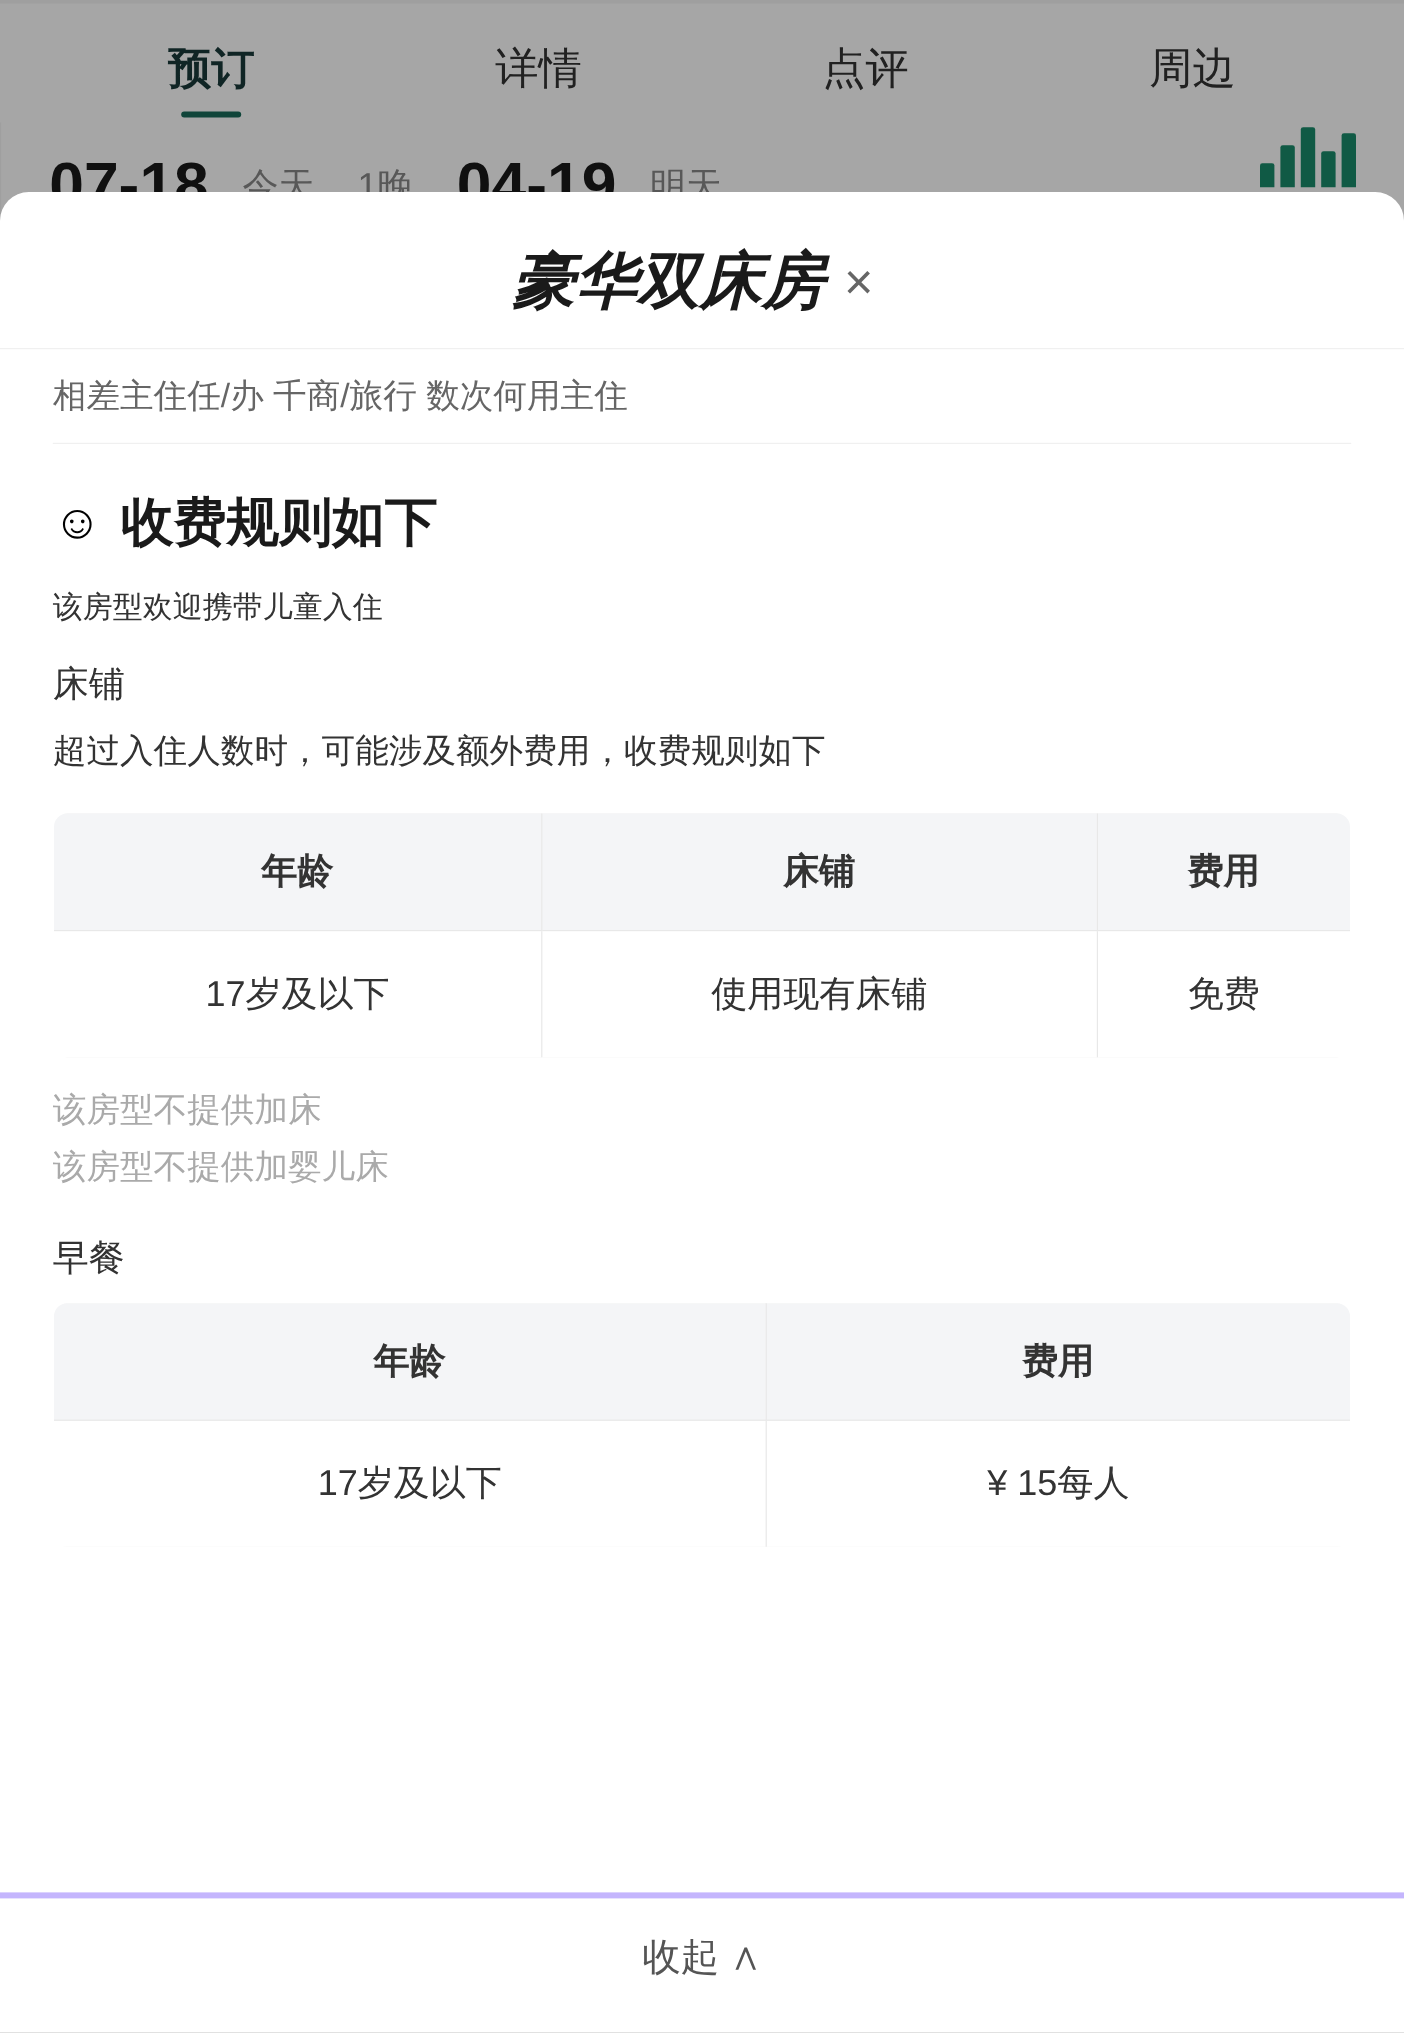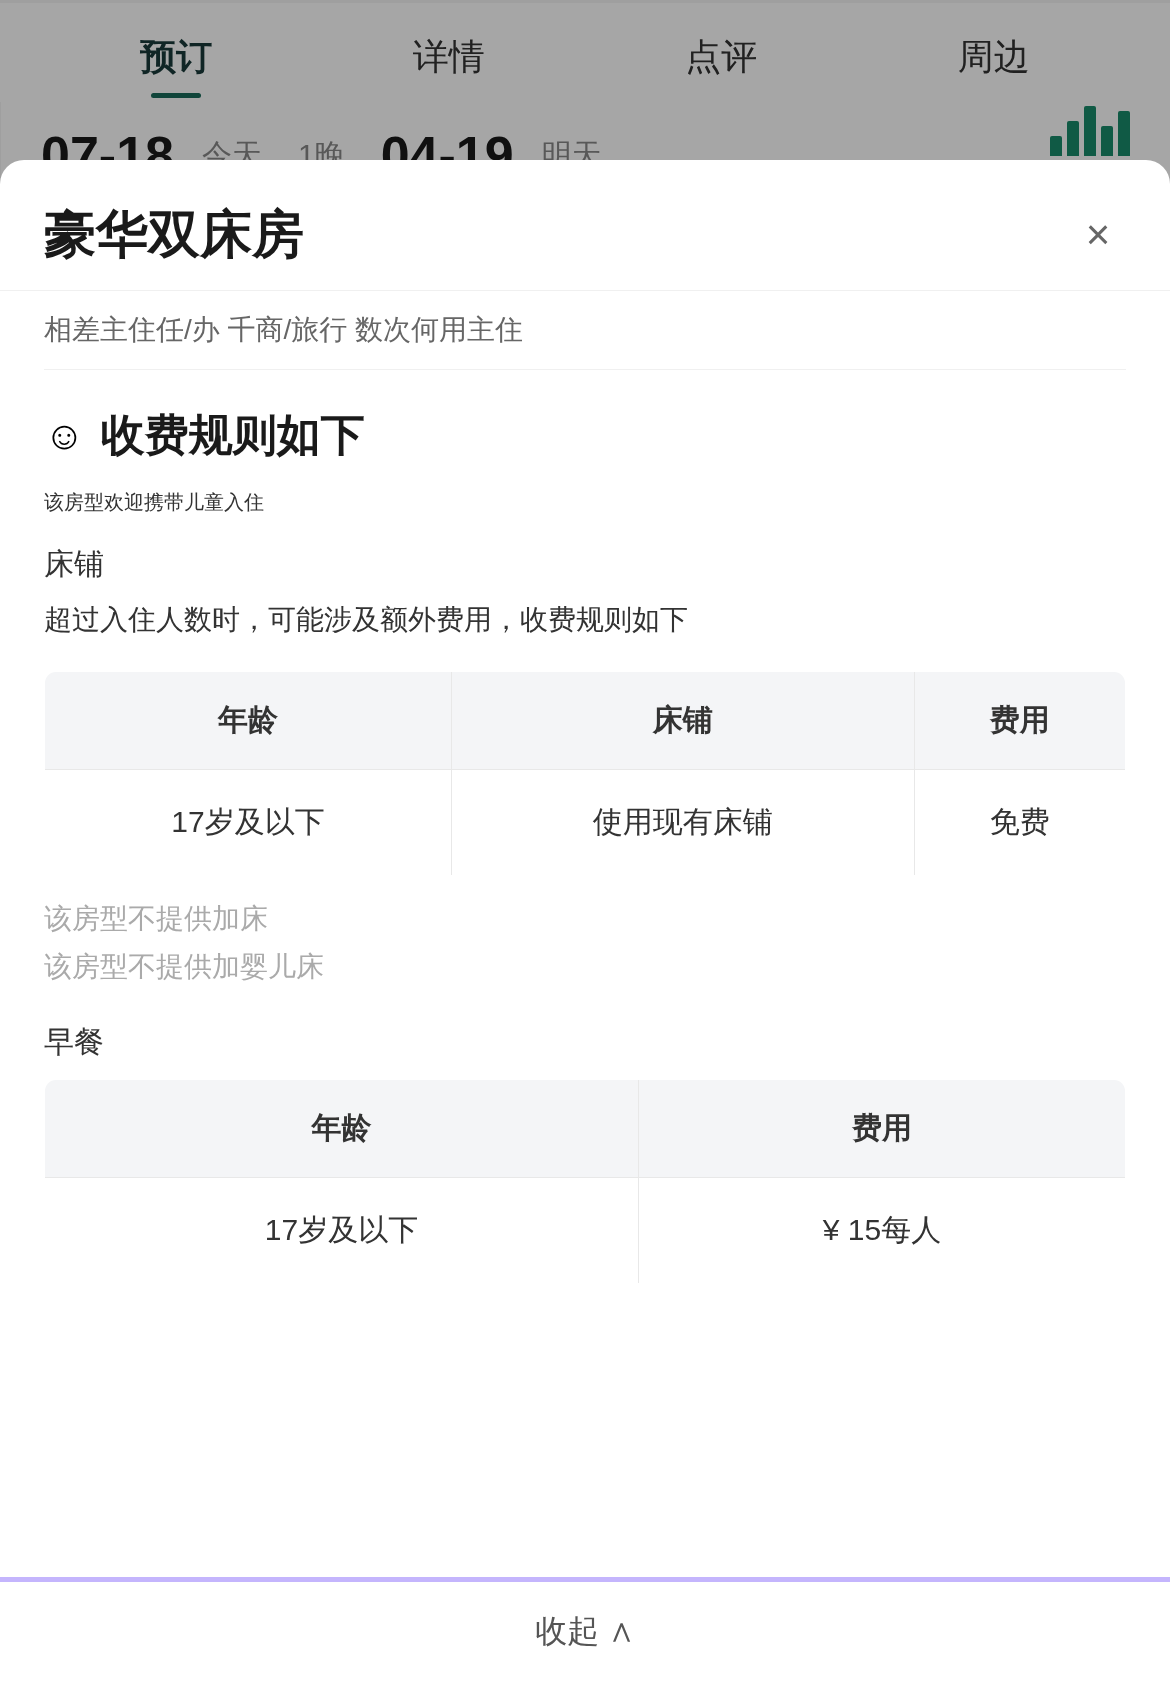--- a/index.html
+++ b/index.html
@@ -106,23 +106,24 @@
       background: #fff;
       border-radius: 24px 24px 0 0;
       z-index: 20;
       display: flex;
       flex-direction: column;
     }
 
     .modal-header {
       display: flex;
       align-items: center;
-      justify-content: space-between;
+      justify-content: center;
       padding: 40px 44px 20px;
       border-bottom: 1px solid #f0f0f0;
+      font-style: italic;
     }
 
     .modal-title {
       font-size: 52px;
       font-weight: 700;
       color: #1a1a1a;
     }
 
     .close-btn {
       width: 56px;
@@ -164,21 +165,21 @@
       font-size: 40px;
     }
 
     .section-title {
       font-size: 44px;
       font-weight: 700;
       color: #1a1a1a;
     }
 
     .section-desc {
-      font-size: 20px;
+      font-size: 25px;
       color: #333;
       margin-bottom: 28px;
     }
 
     .subsection-label {
       font-size: 30px;
       color: #333;
       margin-bottom: 16px;
       margin-top: 24px;
     }

